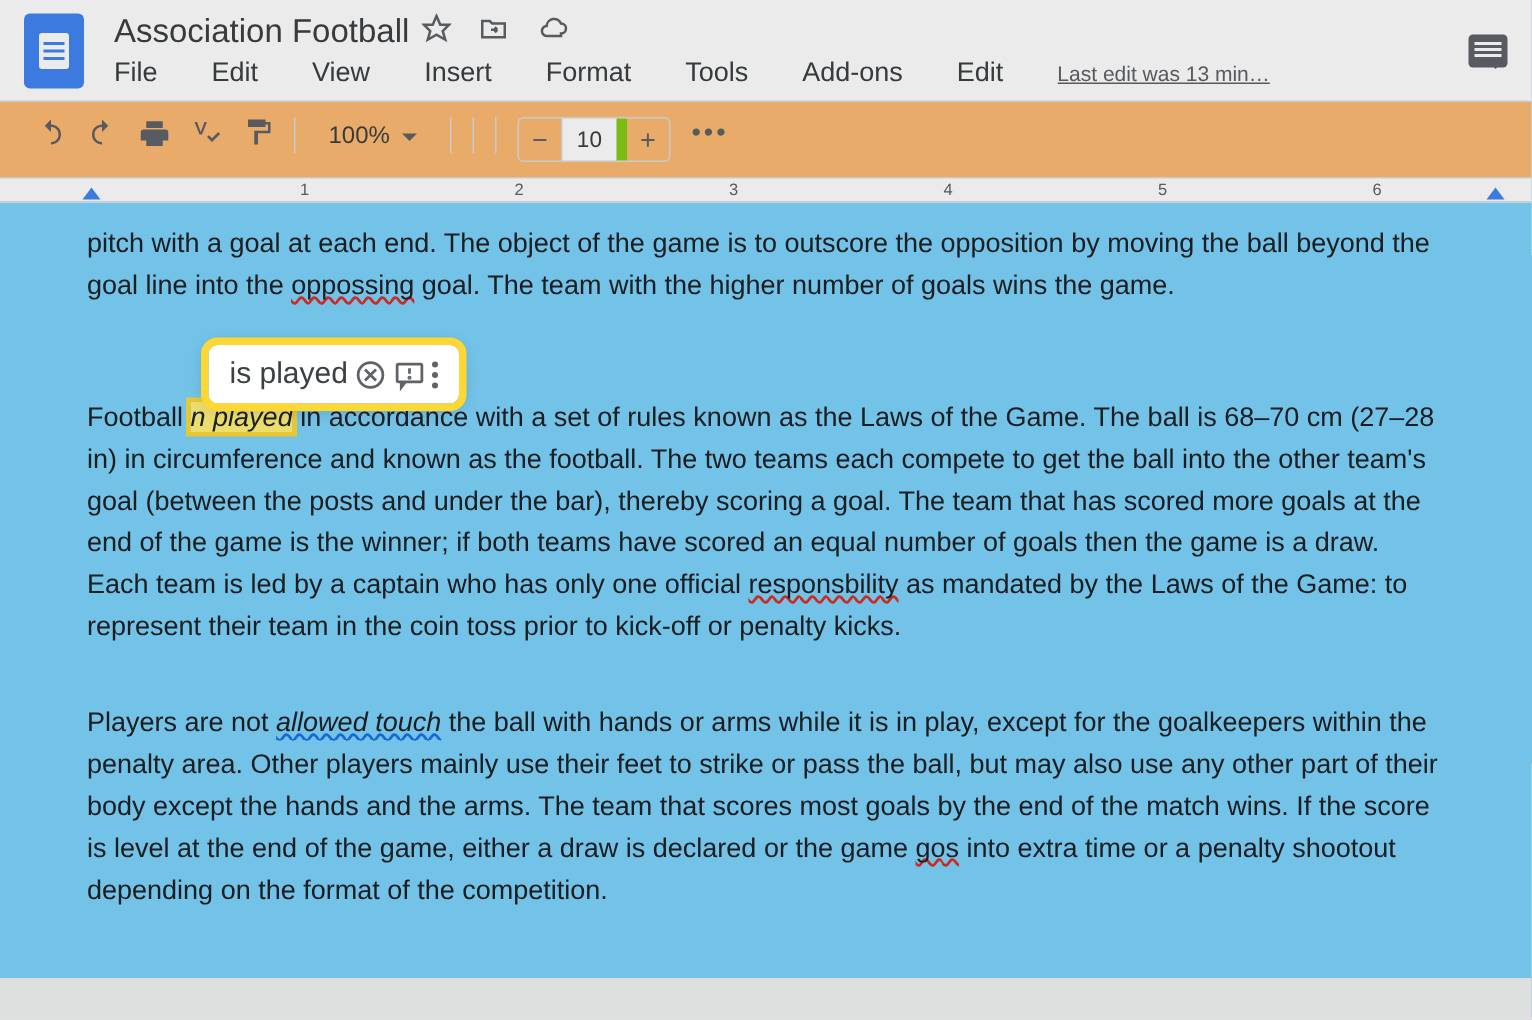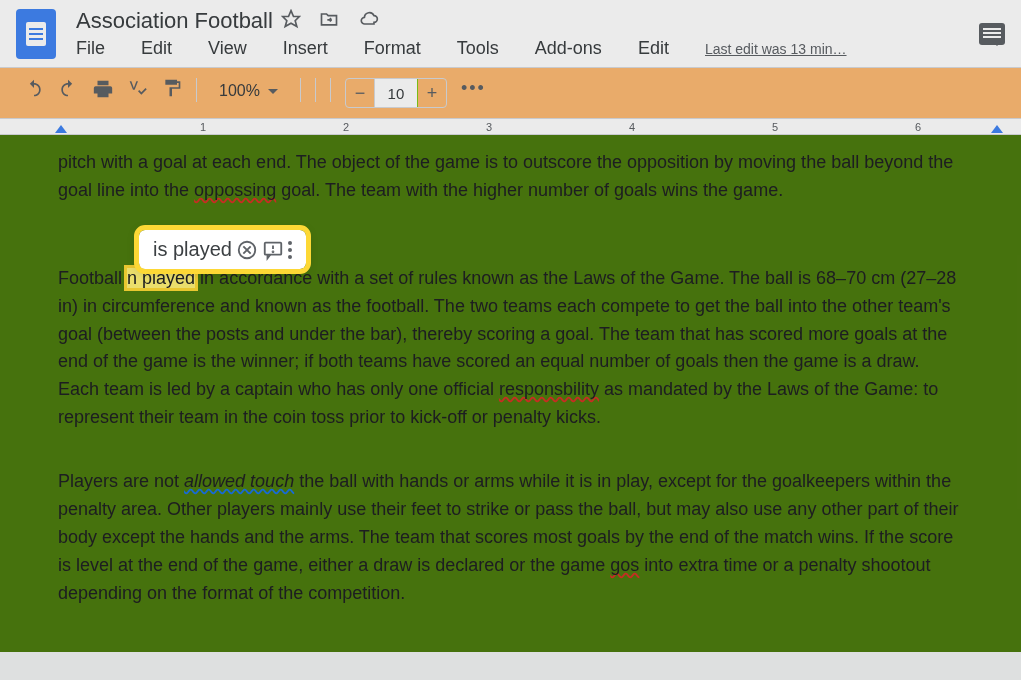--- a/index.html
+++ b/index.html
@@ -33,33 +33,33 @@
 .comment-bubble::after { content: ''; position: absolute; bottom: -6px; right: 3px; border: 5px solid transparent; border-top-color: #5f6368; }
 .comment-lines { position: absolute; top: 5px; left: 4px; right: 4px; height: 2px; background: #fff; box-shadow: 0 4px 0 #fff, 0 8px 0 #fff; }
 
 .toolbar { background: #fdba74; padding: 10px 24px; display: flex; align-items: flex-start; gap: 14px; border-bottom: 1px solid #dadce0; }
 .tool-icon { color: #5f6368; cursor: pointer; display: inline-flex; }
 .tool-sep { width: 1px; height: 24px; background: #dadce0; }
 .tool-select { display: flex; align-items: center; gap: 8px; color: #3c4043; font-size: 16px; cursor: pointer; padding: 4px 8px; }
 .chevron { width: 0; height: 0; border-left: 5px solid transparent; border-right: 5px solid transparent; border-top: 5px solid #5f6368; }
 .font-size-group { display: flex; align-items: center; border: 1px solid #dadce0; border-radius: 4px; }
 .font-size-btn { width: 28px; height: 28px; display: flex; align-items: center; justify-content: center; color: #5f6368; cursor: pointer; font-size: 18px; }
-.font-size-input { width: 44px; height: 28px; border: none; border-left: 1px solid #dadce0; border-right: 1px solid #84cc16; text-align: center; font-size: 15px; color: #3c4043; }
+.font-size-input { width: 44px; height: 28px; border: none; border-left: 1px solid #dadce0; border-right: 7px solid #84cc16; text-align: center; font-size: 15px; color: #3c4043; }
 .more-dots { letter-spacing: 2px; color: #5f6368; font-size: 18px; cursor: pointer; }
 
 .ruler { height: 16px; background: #fff; border-bottom: 1px solid #dadce0; position: relative; font-size: 11px; color: #5f6368; }
 .ruler-mark { position: absolute; top: 2px; }
 .ruler-indent { position: absolute; left: 55px; top: 6px; width: 0; height: 0; border-left: 6px solid transparent; border-right: 6px solid transparent; border-bottom: 8px solid #4285f4; }
 .ruler-indent-right { position: absolute; right: 18px; top: 6px; width: 0; height: 0; border-left: 6px solid transparent; border-right: 6px solid transparent; border-bottom: 8px solid #4285f4; }
 
-.doc-body { padding: 14px 58px 20px 58px; background: #4d7c0f; font-size: 18px; line-height: 1.55; color: #202124; }
+.doc-body { padding: 14px 58px 20px 58px; background: #7dd3fc; font-size: 18px; line-height: 1.55; color: #202124; }
 .doc-body p { margin-bottom: 24px; }
 .spellerr { text-decoration: underline wavy #d93025; text-decoration-skip-ink: none; }
 .grammarerr { text-decoration: underline wavy #1a73e8; text-decoration-skip-ink: none; font-style: italic; }
-.highlight-text { background: #fff176; outline: 3px solid #fdd835; }
+.highlight-text { background: #fff176; outline: 3px solid #fdd835; font-style: italic; }
 
 .suggestion-popup { position: absolute; left: 139px; top: 230px; background: #fff; border-radius: 6px; box-shadow: 0 2px 12px rgba(0,0,0,0.25); padding: 8px 14px; display: flex; align-items: center; gap: 4px; z-index: 20; outline: 5px solid #fdd835; }
 .suggestion-text { font-size: 20px; color: #3c4043; }
 .popup-icon { width: 22px; height: 22px; display: flex; align-items: center; justify-content: center; color: #5f6368; cursor: pointer; }
 .popup-dots { display: flex; flex-direction: column; gap: 3px; cursor: pointer; }
 .popup-dots span { width: 4px; height: 4px; background: #5f6368; border-radius: 50%; }
 
 svg { display: block; }
 </style>
 </head>

